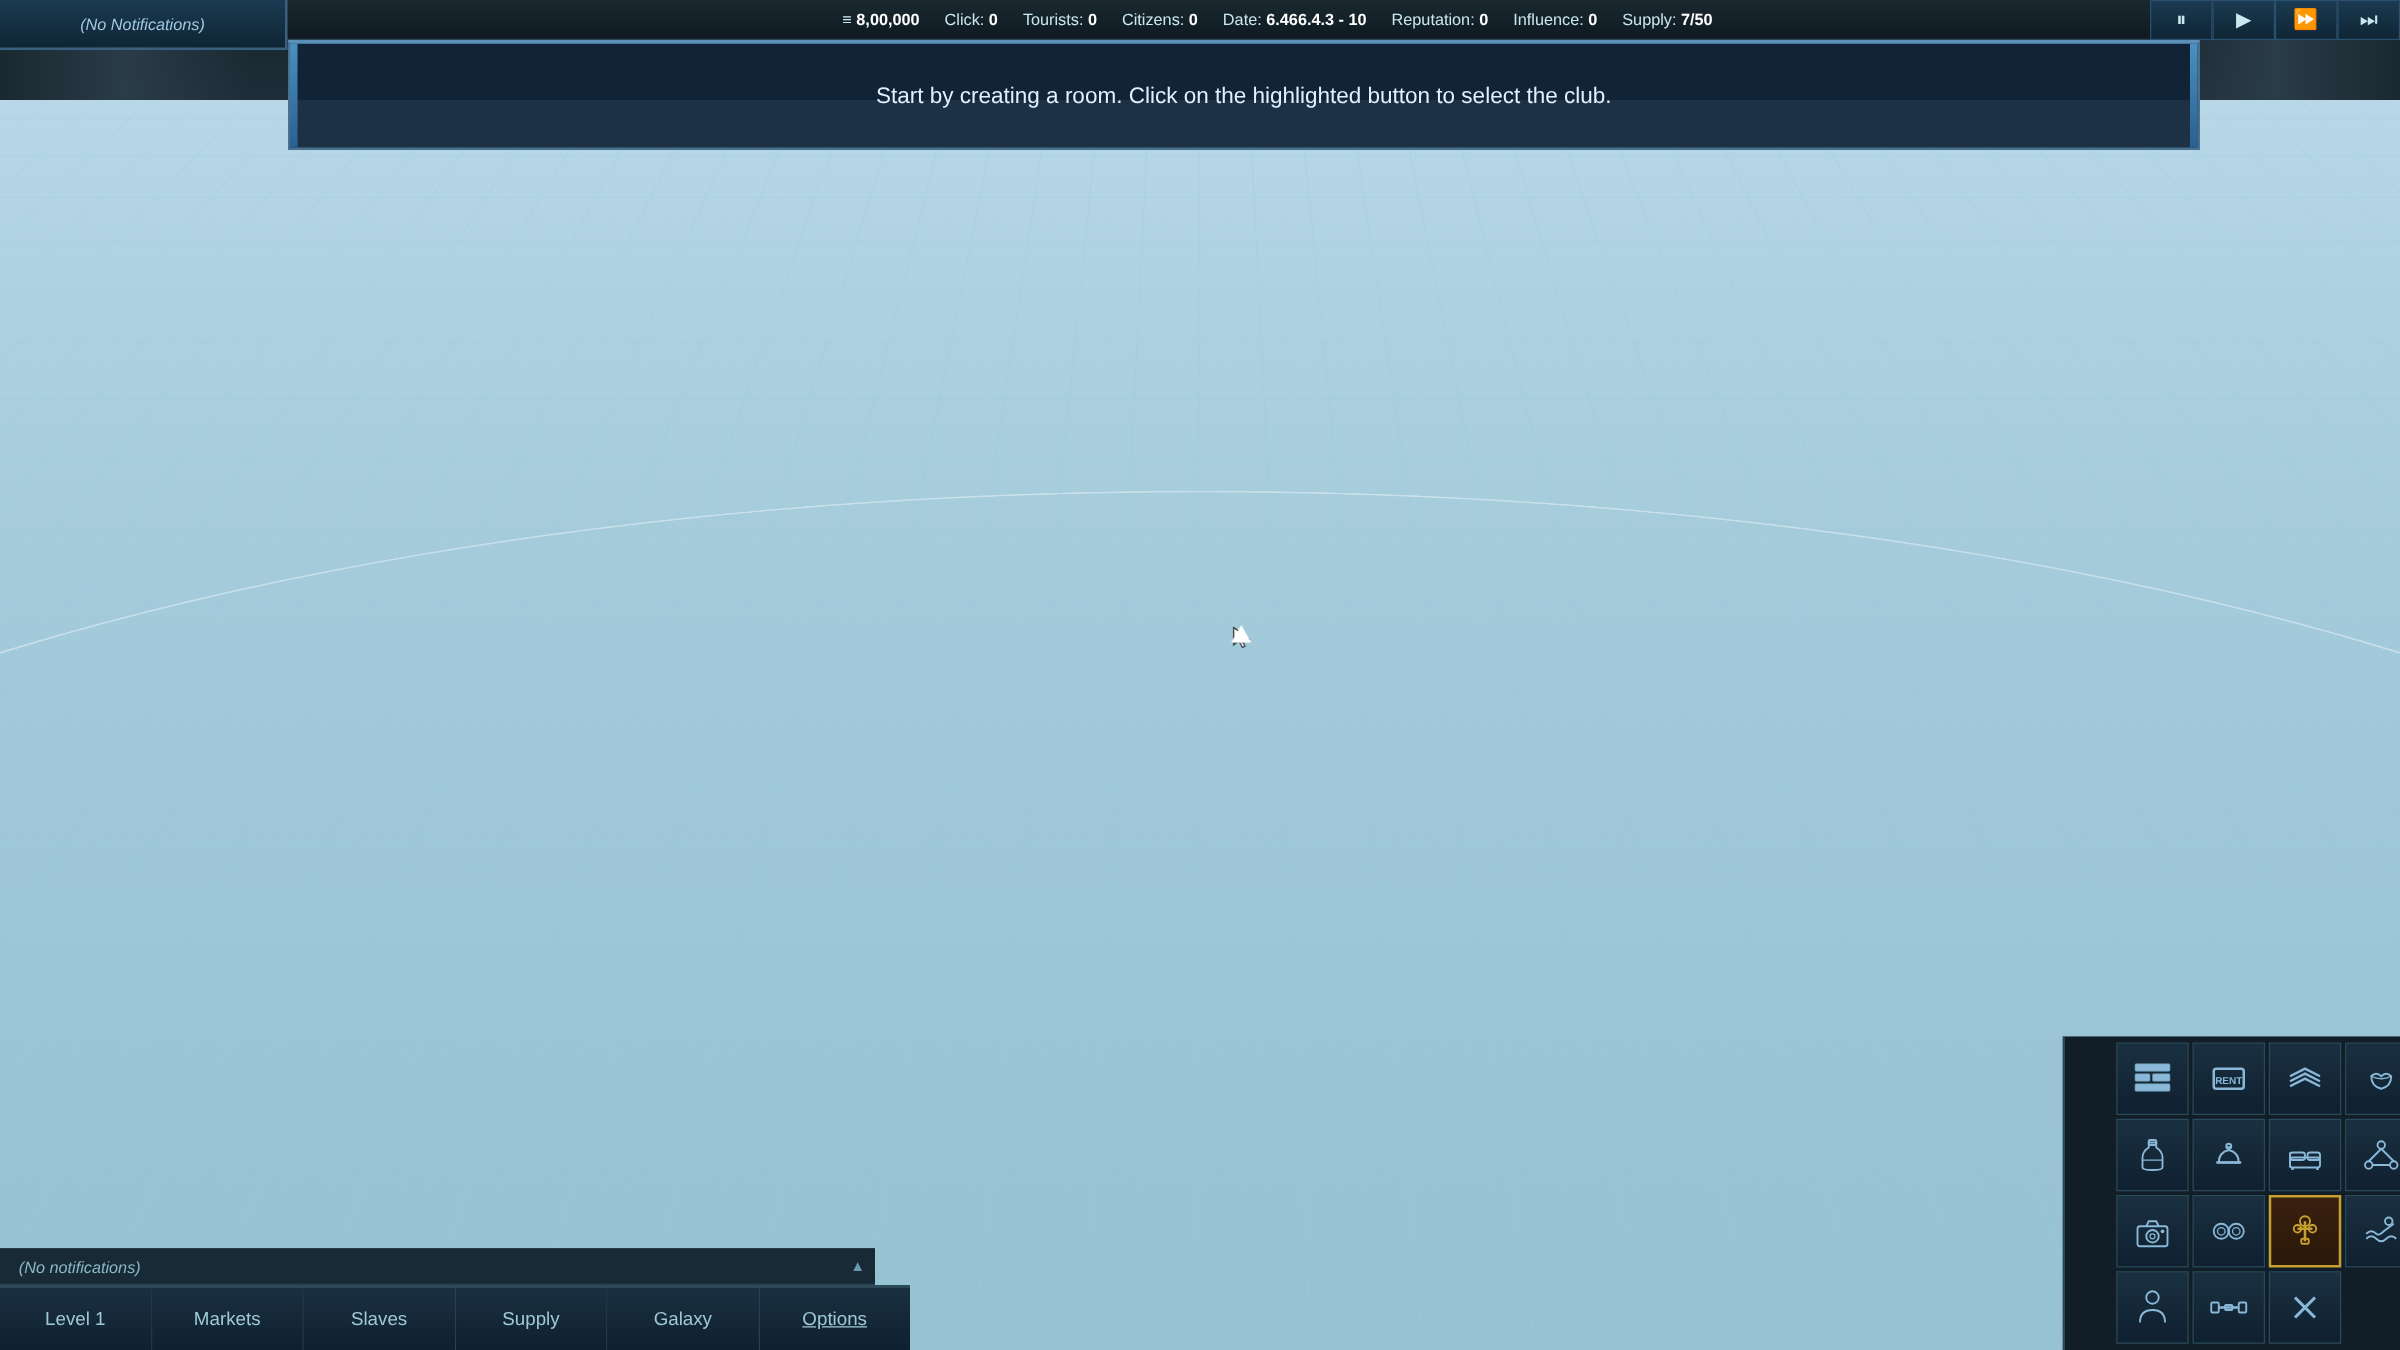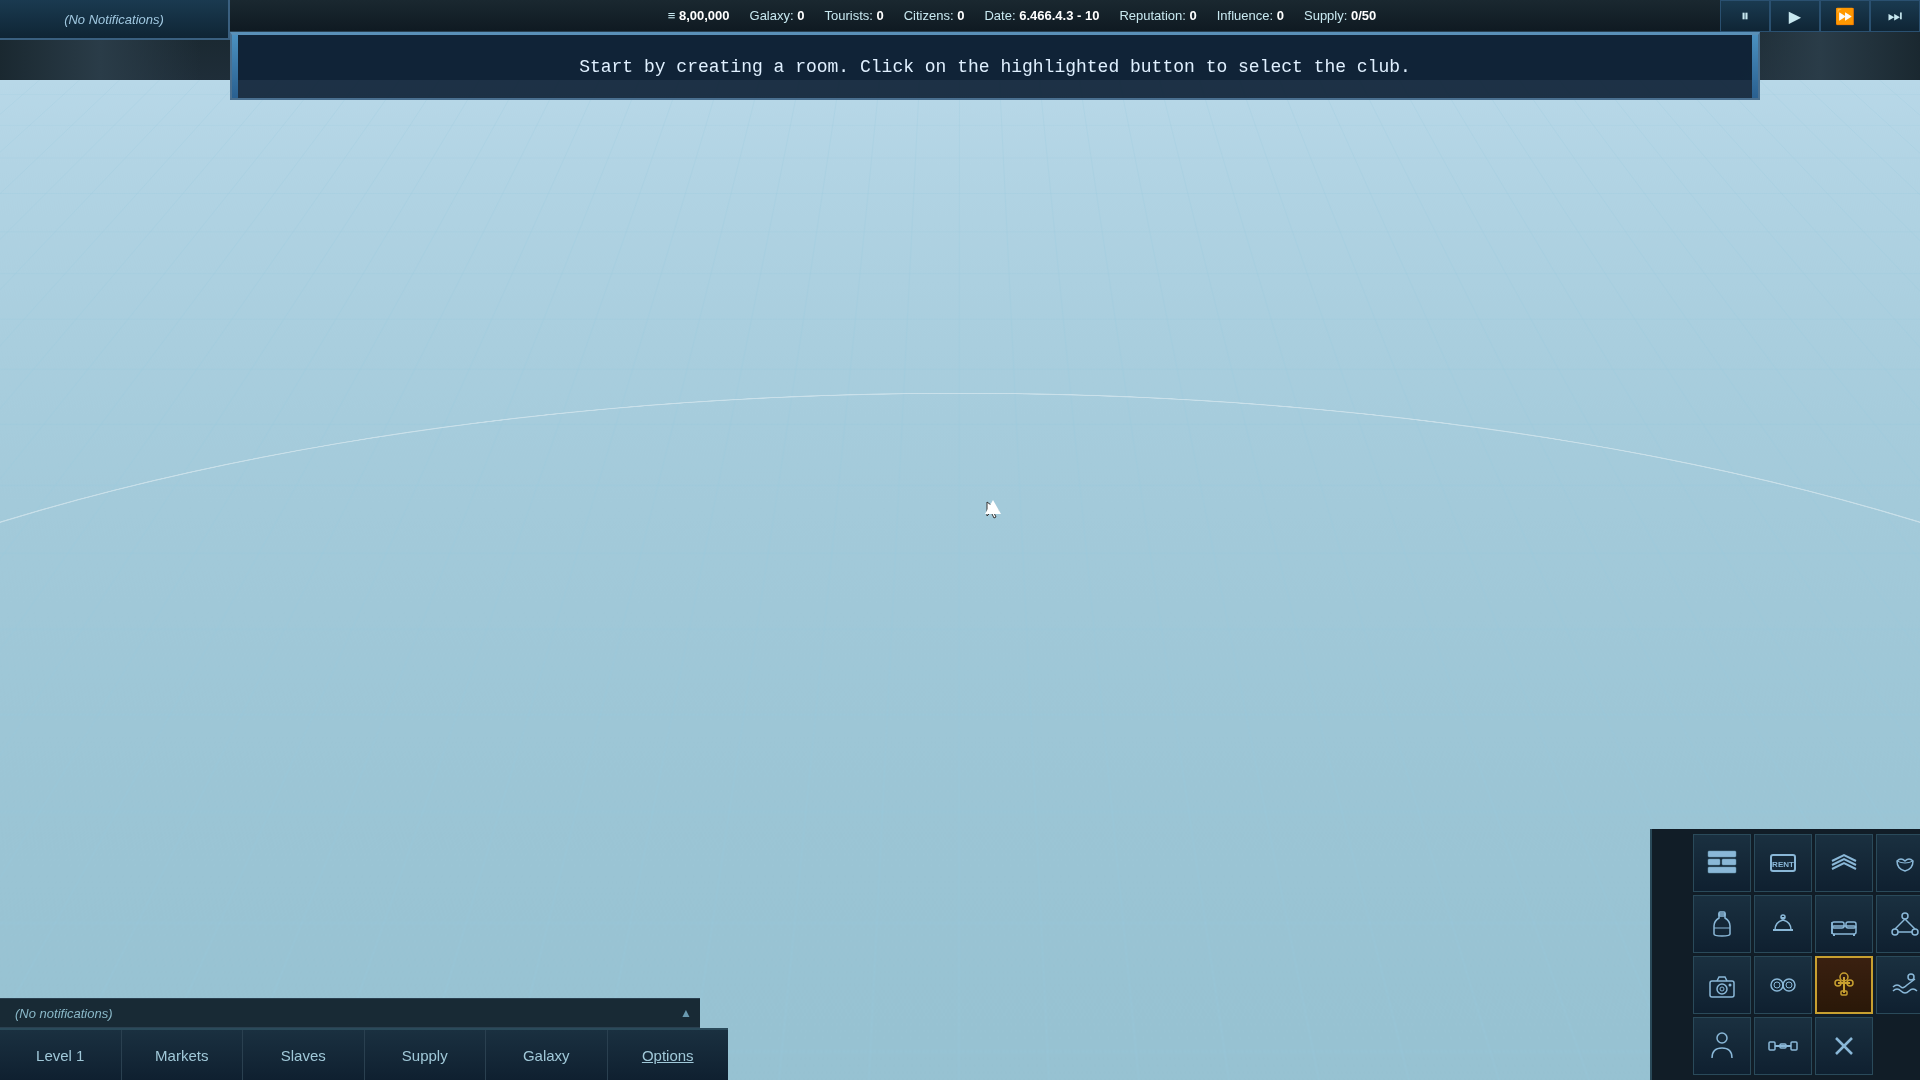--- a/index.html
+++ b/index.html
@@ -179,29 +179,28 @@
       color: #c8e8f0;
       font-size: 16px;
     }
 
     
     #tutorial-box {
       position: absolute;
       top: 32px;
       left: 230px;
       right: 160px;
-      height: 68px;
+      height: 88px;
       background: rgba(15, 35, 55, 0.92);
       border: 2px solid #4a7090;
       border-top: 3px solid #5a90b8;
       display: flex;
       align-items: center;
       justify-content: center;
       z-index: 100;
-      font-family: Liberation Mono, monospace;
     }
 
     #tutorial-box::before {
       content: '';
       position: absolute;
       left: 0;
       top: 0;
       width: 6px;
       height: 100%;
       background: linear-gradient(180deg, #4a90c0, #2a6090);
@@ -397,21 +396,21 @@
 <div id="notification-btn">
   <span>(No Notifications)</span>
 </div>
 
 <div id="top-bar">
   <span class="top-stat">
     <span>≡</span>
     <span class="value">8,00,000</span>
   </span>
   <span class="top-stat">
-    <span>Galaxy:</span>
+    <span>Click:</span>
     <span class="value">0</span>
   </span>
   <span class="top-stat">
     <span>Tourists:</span>
     <span class="value">0</span>
   </span>
   <span class="top-stat">
     <span>Citizens:</span>
     <span class="value">0</span>
   </span>
@@ -422,21 +421,21 @@
   <span class="top-stat">
     <span>Reputation:</span>
     <span class="value">0</span>
   </span>
   <span class="top-stat">
     <span>Influence:</span>
     <span class="value">0</span>
   </span>
   <span class="top-stat">
     <span>Supply:</span>
-    <span class="value">0/50</span>
+    <span class="value">7/50</span>
   </span>
 </div>
 
 <div id="speed-controls">
   <div class="speed-btn">⏸</div>
   <div class="speed-btn">▶</div>
   <div class="speed-btn">⏩</div>
   <div class="speed-btn">⏭</div>
 </div>
 

